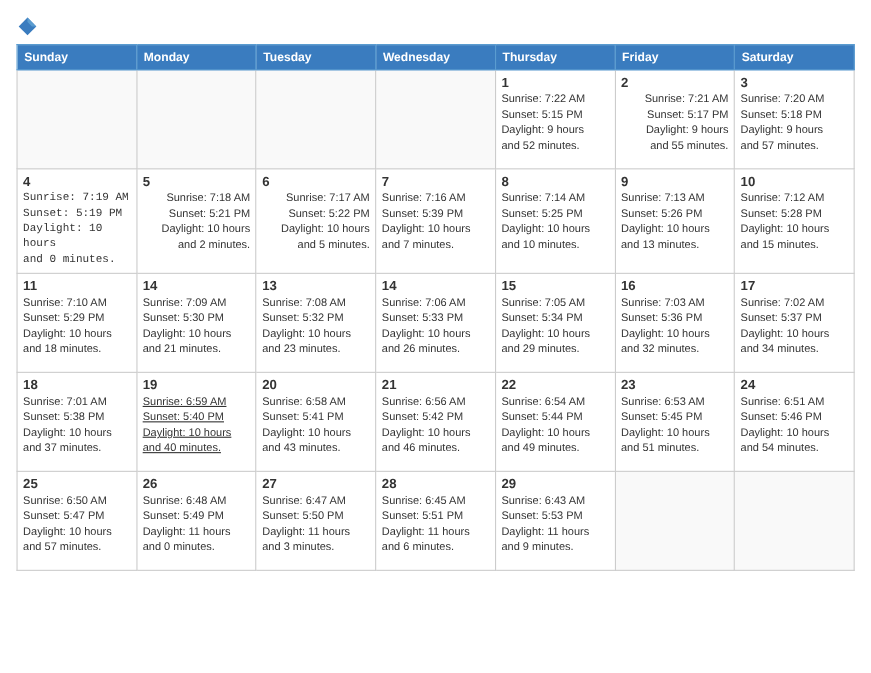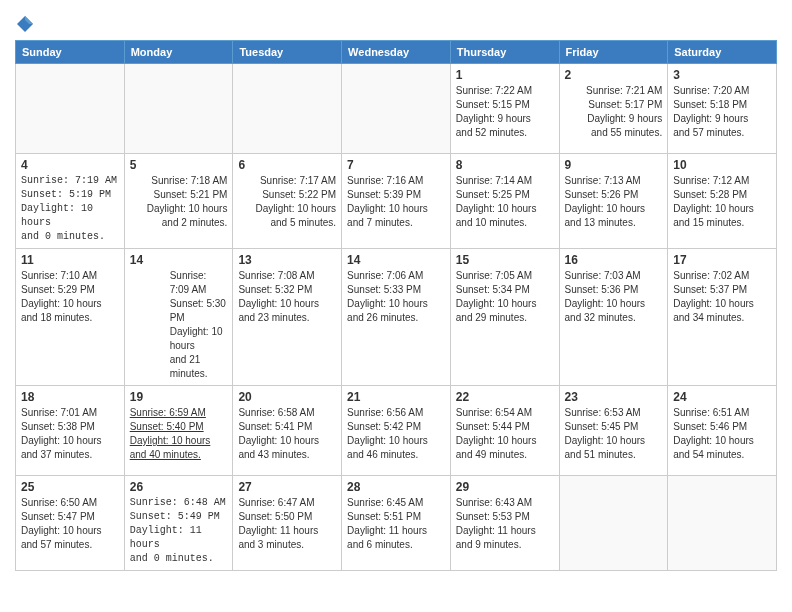--- a/index.html
+++ b/index.html
@@ -203,21 +203,21 @@
       <tr>
         <td>
           <span class="day-num">11</span>
           <div class="day-info" style="white-space: pre-line;">Sunrise: 7:10 AM
 Sunset: 5:29 PM
 Daylight: 10 hours
 and 18 minutes.</div>
         </td>
         <td>
           <span class="day-num">14</span>
-          <div class="day-info" style="white-space: pre-line; margin-left: 40px;">Sunrise: 7:09 AM
+          <div class="day-info" style="white-space: pre-line;">Sunrise: 7:09 AM
 Sunset: 5:30 PM
 Daylight: 10 hours
 and 21 minutes.</div>
         </td>
         <td>
           <span class="day-num">13</span>
           <div class="day-info" style="white-space: pre-line;">Sunrise: 7:08 AM
 Sunset: 5:32 PM
 Daylight: 10 hours
 and 23 minutes.</div>
@@ -305,21 +305,21 @@
       <tr>
         <td>
           <span class="day-num">25</span>
           <div class="day-info" style="white-space: pre-line;">Sunrise: 6:50 AM
 Sunset: 5:47 PM
 Daylight: 10 hours
 and 57 minutes.</div>
         </td>
         <td>
           <span class="day-num">26</span>
-          <div class="day-info" style="white-space: pre-line; font-family: Liberation Mono, monospace;">Sunrise: 6:48 AM
+          <div class="day-info" style="white-space: pre-line;">Sunrise: 6:48 AM
 Sunset: 5:49 PM
 Daylight: 11 hours
 and 0 minutes.</div>
         </td>
         <td>
           <span class="day-num">27</span>
           <div class="day-info" style="white-space: pre-line;">Sunrise: 6:47 AM
 Sunset: 5:50 PM
 Daylight: 11 hours
 and 3 minutes.</div>

